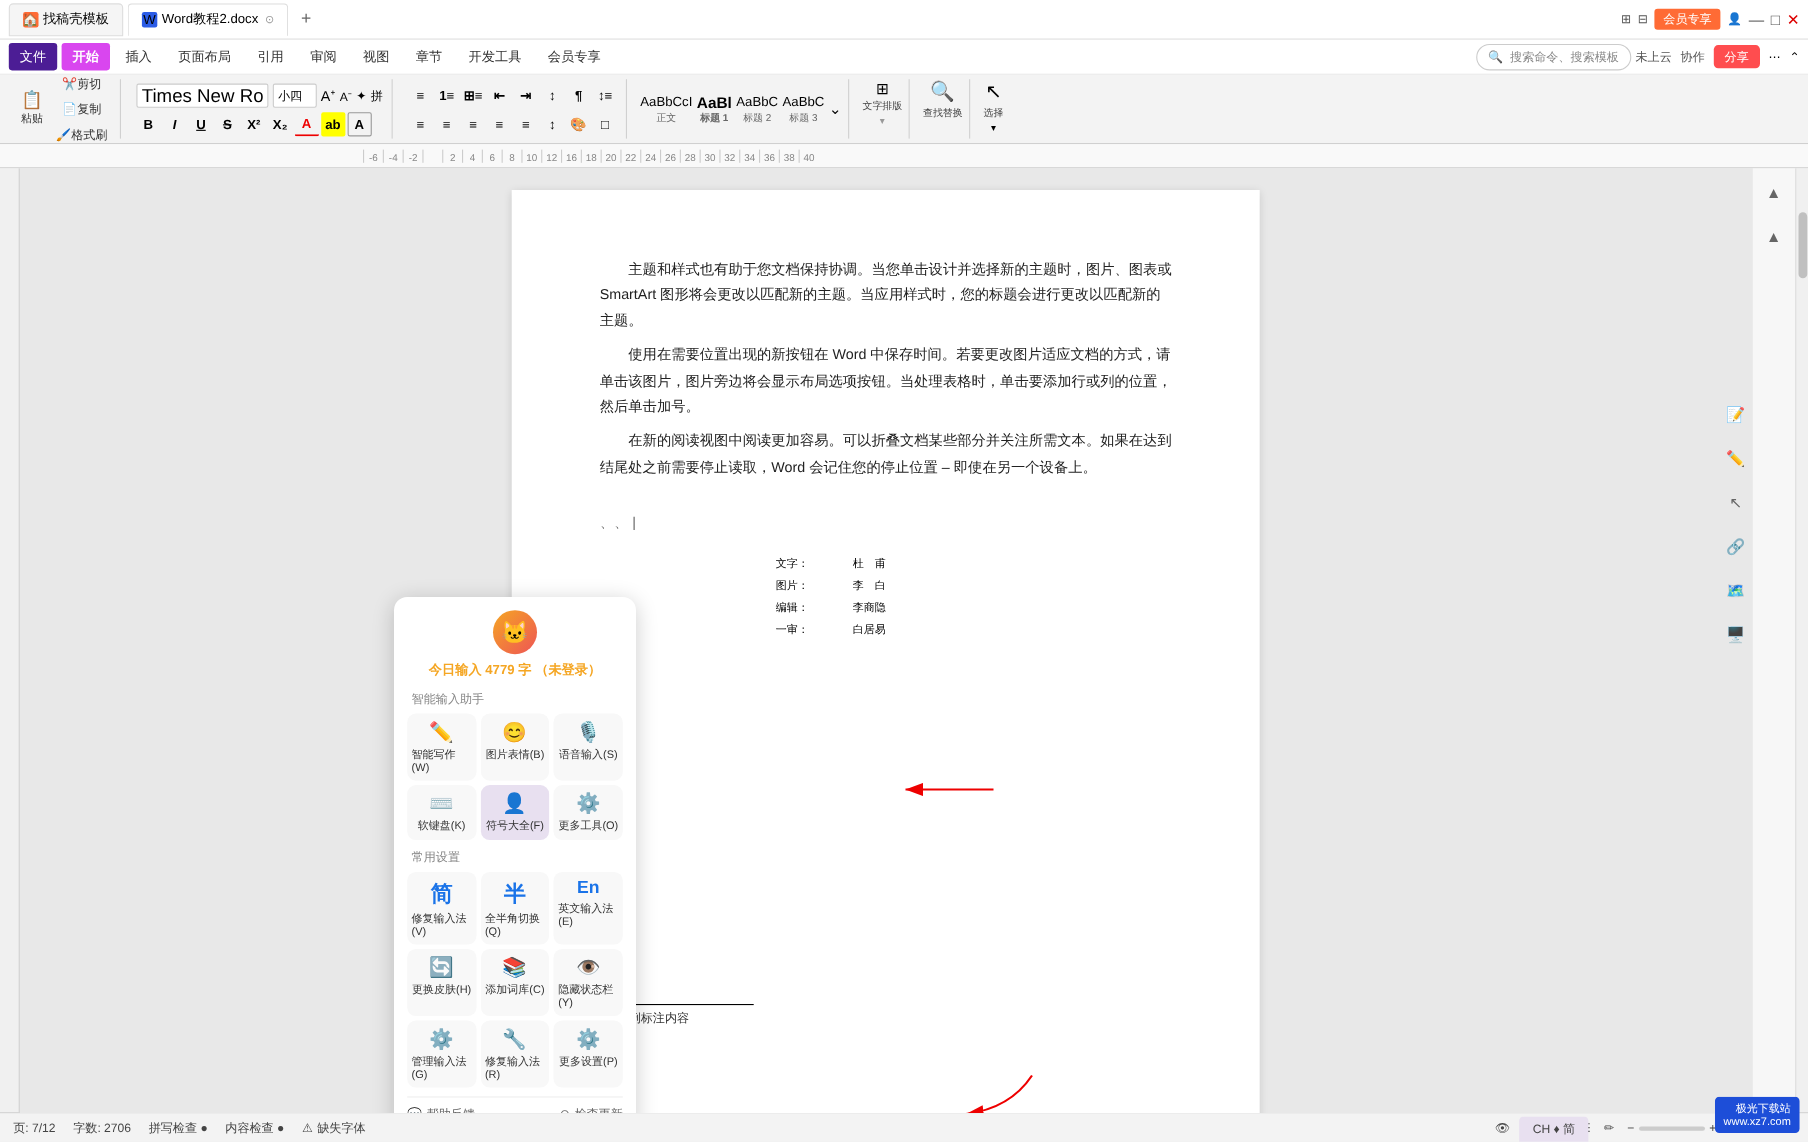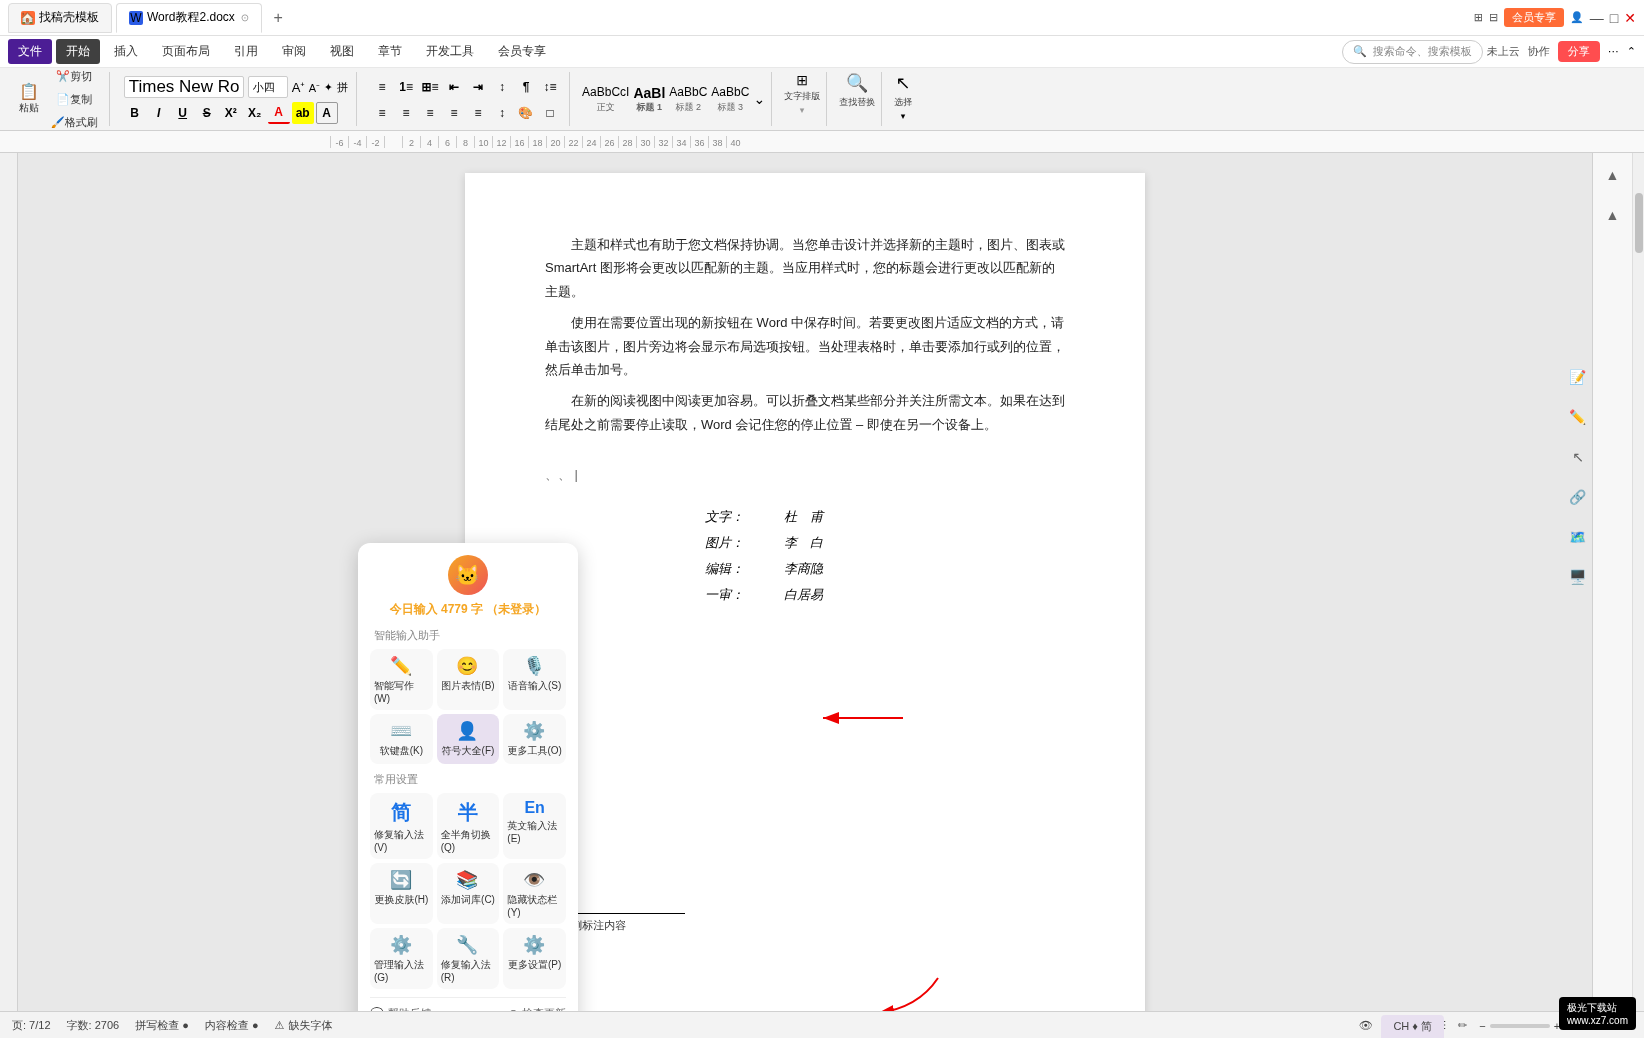--- a/index.html
+++ b/index.html
@@ -76,22 +76,23 @@
       border-bottom: 1px solid #e8e8e8;
     }
     .menu-item {
       padding: 4px 10px;
       font-size: 12px;
       cursor: pointer;
       border-radius: 3px;
       color: #333;
     }
     .menu-item.active {
-      background: #404040;
+      background: #d946ef;
       color: #fff;
+      font-weight: bold;
     }
     .menu-file {
       background: #4c1d95;
       color: #fff;
       padding: 4px 10px;
       border-radius: 3px;
     }
     .ribbon-toolbar {
       display: flex;
       align-items: center;
@@ -227,24 +228,23 @@
     .page p {
       font-size: 13px;
       line-height: 1.8;
       text-indent: 2em;
       color: #222;
       margin-bottom: 8px;
     }
 
     .credits {
       margin-top: 20px;
-      font-size: 13px;
+      font-size: 10px;
       line-height: 2;
       padding-left: 160px;
-      font-style: italic;
     }
     .credits-line {
       display: flex;
       gap: 40px;
     }
 
     .footnote-line {
       position: absolute;
       bottom: 140px;
       left: 80px;
@@ -920,16 +920,16 @@
     <span>⊞</span>
     <span>−</span>
   </div>
 </div>
 
 <div class="ime-status">
   <span>CH ♦ 简</span>
 </div>
 
 <div class="logo-watermark">
-  <div style="background:#000000;color:#fff;padding:4px 8px;border-radius:4px;font-size:10px;text-align:left;">
+  <div style="background:#1d4ed8;color:#fff;padding:4px 8px;border-radius:4px;font-size:10px;text-align:right;">
     极光下载站<br>www.xz7.com
   </div>
 </div>
 
 </body></html>

